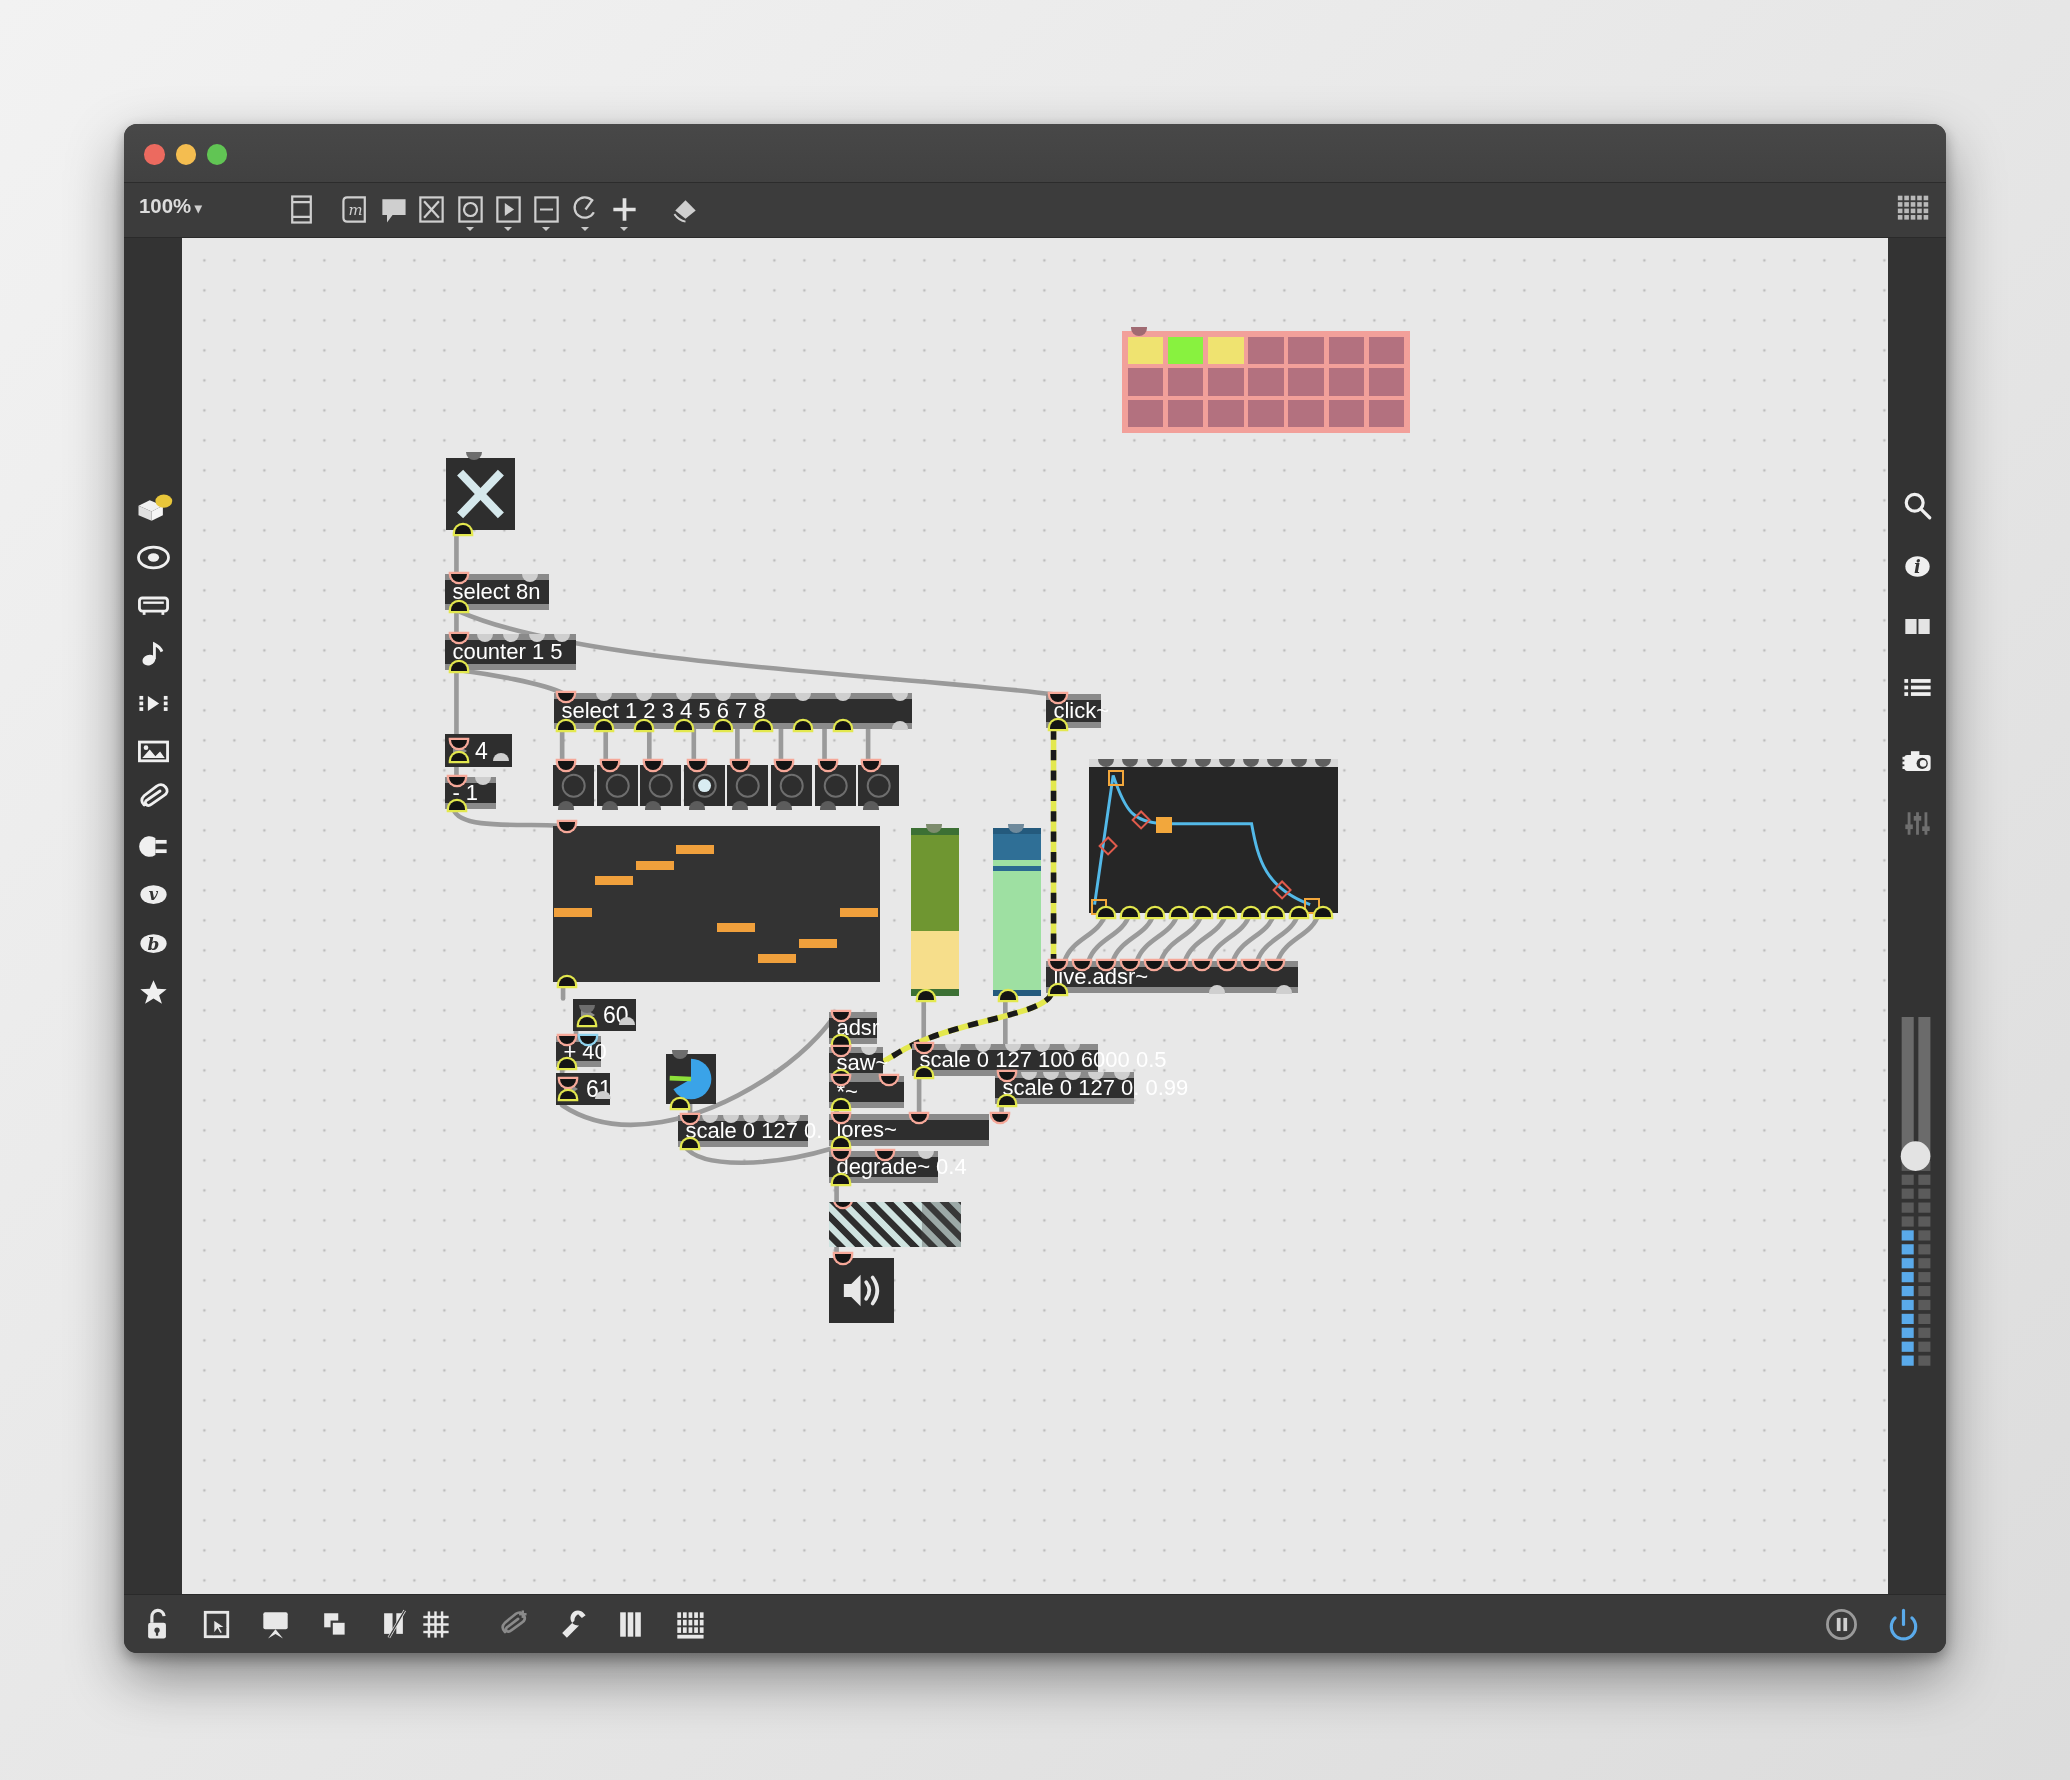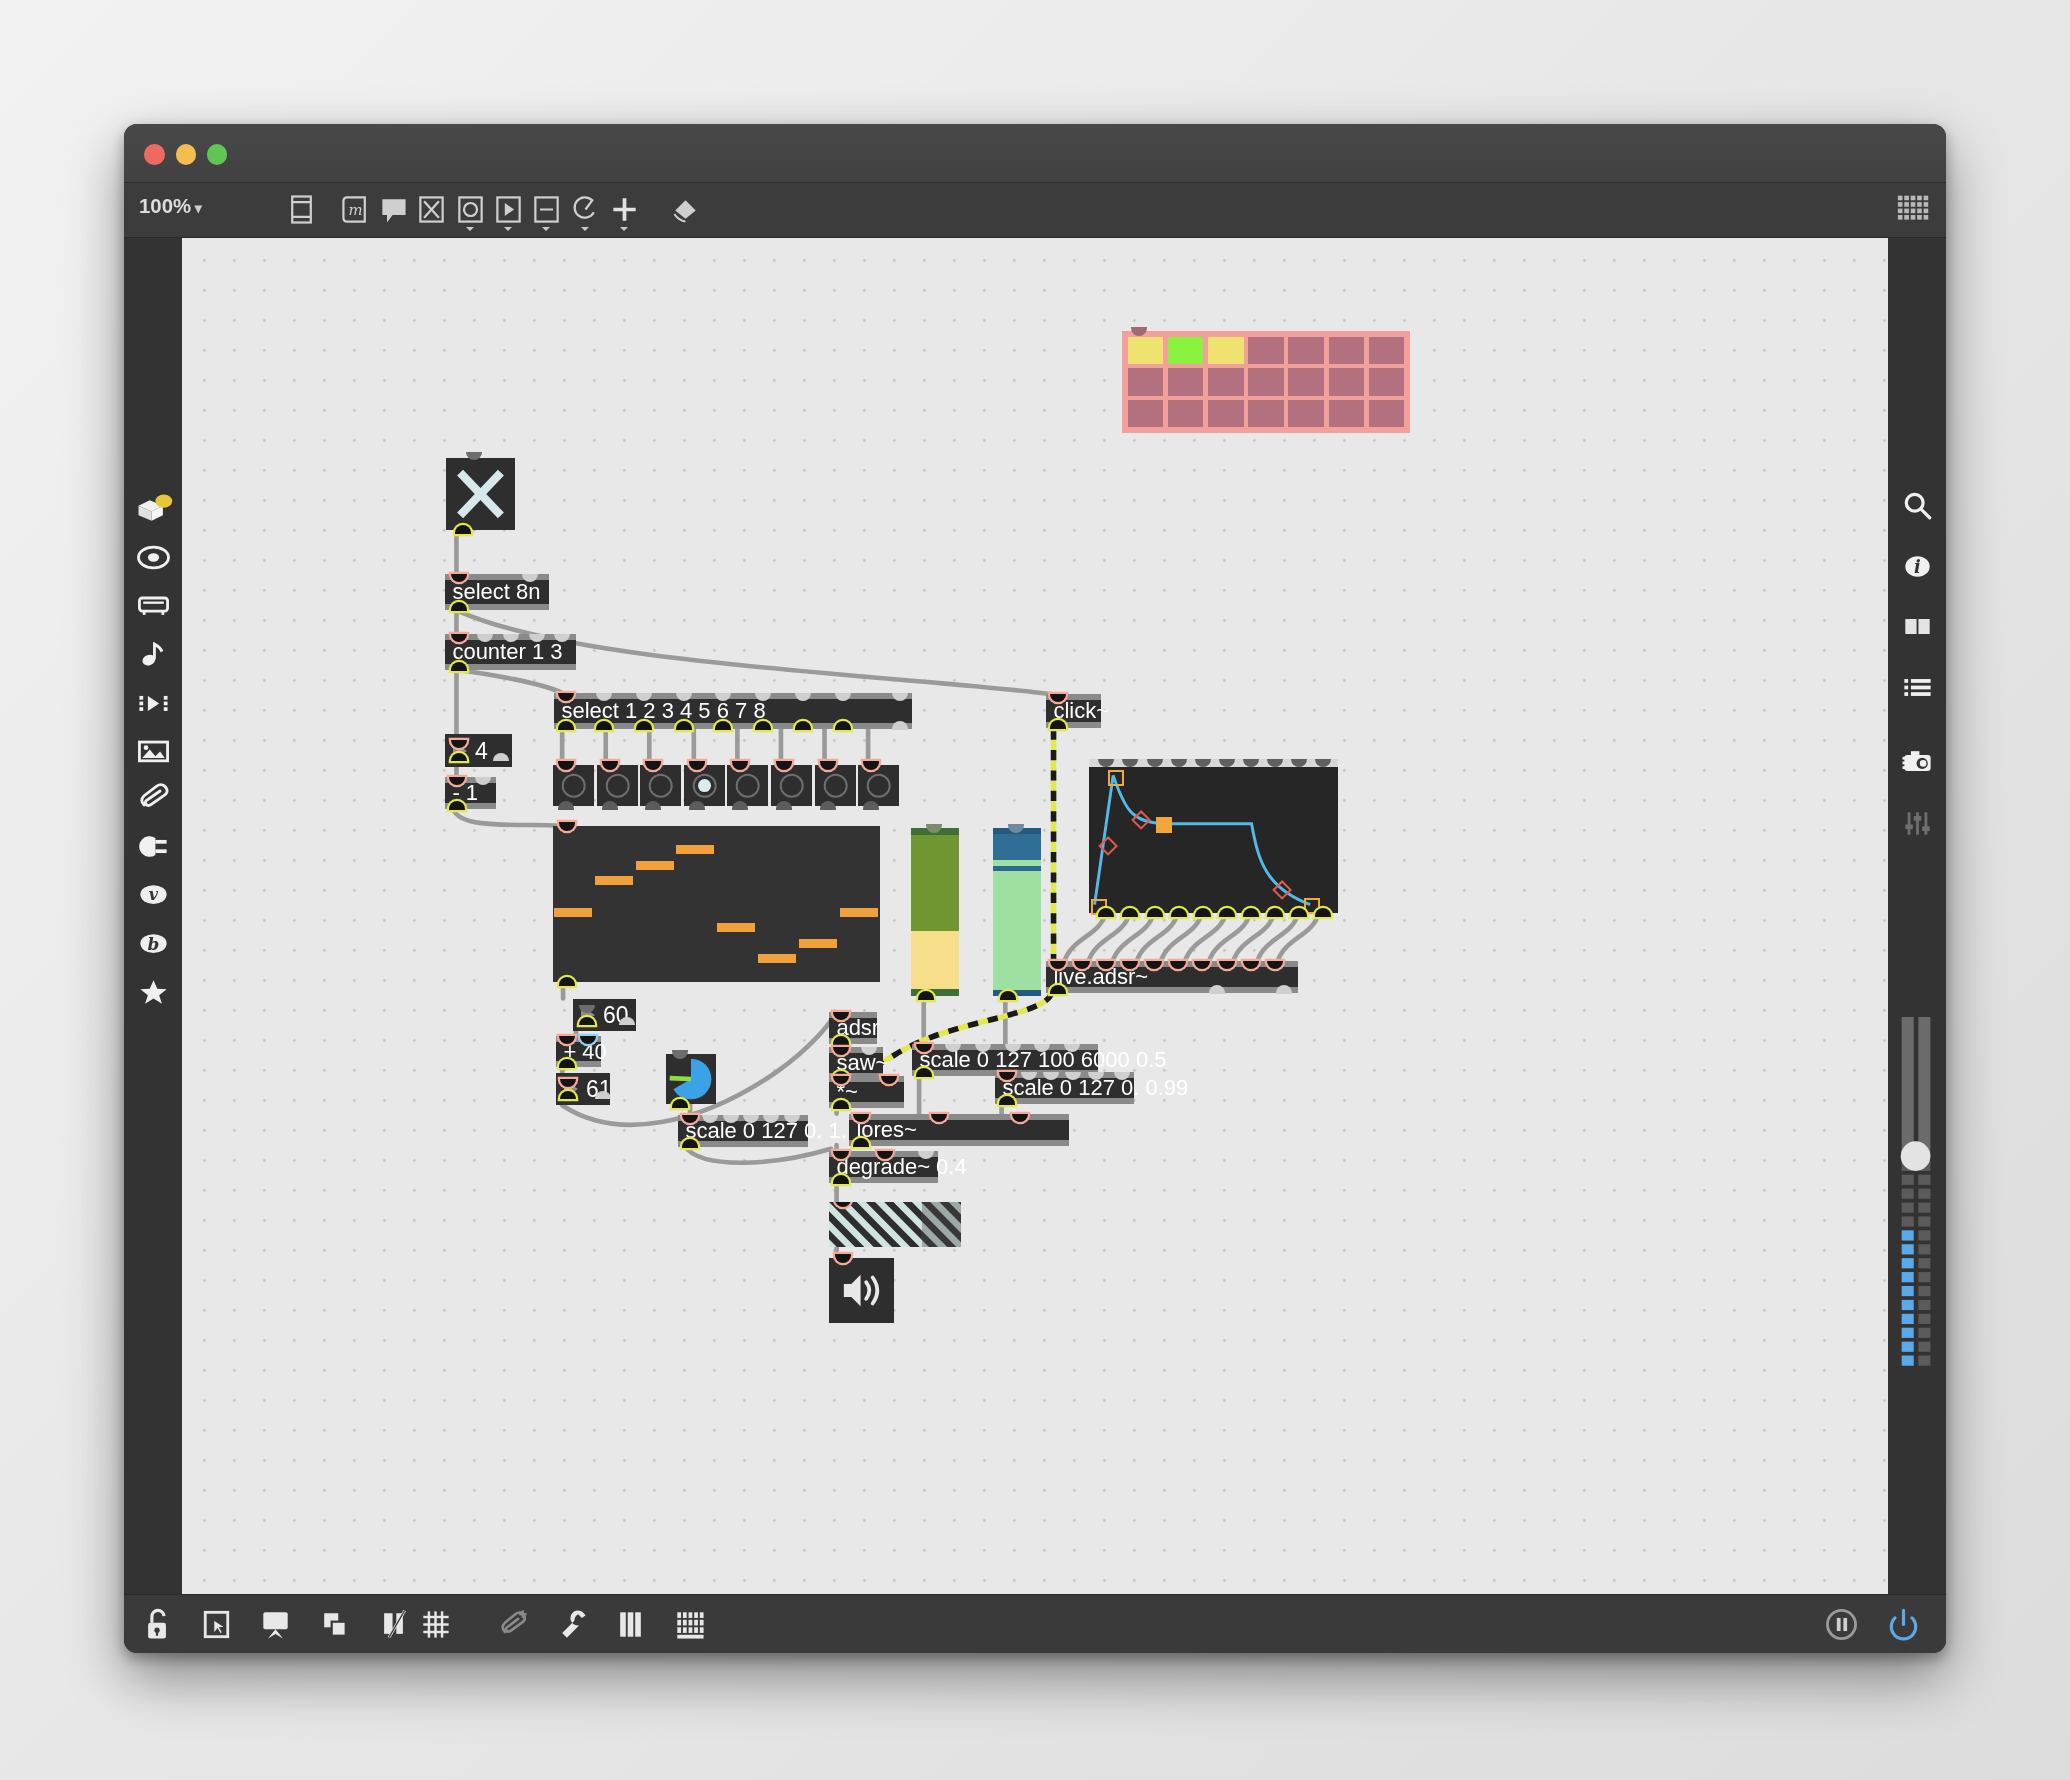--- a/index.html
+++ b/index.html
@@ -604,21 +604,21 @@
         </div>
 
         <div class="obj" style="left:263px; top:336px; width:104px; height:36px;">
           <span class="lbl">select 8n</span>
           <span class="inlet hot" style="left:5.6px"></span>
           <span class="inlet" style="left:77px"></span>
           <span class="outlet hot" style="left:5.6px"></span>
         </div>
 
         <div class="obj" style="left:263px; top:396px; width:131px; height:36px;">
-          <span class="lbl">counter 1 3</span>
+          <span class="lbl">counter 1 5</span>
           <span class="inlet hot" style="left:5.6px"></span>
           <span class="inlet" style="left:32px"></span>
           <span class="inlet" style="left:58px"></span>
           <span class="inlet" style="left:84px"></span>
           <span class="inlet" style="left:109px"></span>
           <span class="outlet hot" style="left:5.6px"></span>
         </div>
 
         <div class="numbox" style="left:263px; top:496px; width:67px; height:33px;">
           <span class="tri"></span>
@@ -781,21 +781,21 @@
           <span class="lbl">scale 0 127 0. 0.99</span>
           <span class="inlet hot" style="left:3.7px"></span>
           <span class="inlet" style="left:26px"></span>
           <span class="inlet" style="left:48px"></span>
           <span class="inlet" style="left:70px"></span>
           <span class="inlet" style="left:93px"></span>
           <span class="inlet" style="left:119px"></span>
           <span class="outlet hot" style="left:3.7px"></span>
         </div>
 
-        <div class="obj" style="left:667px; top:876px; width:220px; height:32px;">
+        <div class="obj" style="left:647px; top:876px; width:160px; height:32px;">
           <span class="lbl">lores~</span>
           <span class="inlet hot" style="left:3.7px"></span>
           <span class="inlet hot" style="left:82px"></span>
           <span class="inlet hot" style="left:163px"></span>
           <span class="outlet hot" style="left:3.7px"></span>
         </div>
 
         <div class="obj" style="left:647px; top:913px; width:109px; height:32px;">
           <span class="lbl">degrade~ 0.4</span>
           <span class="inlet hot" style="left:3.7px"></span>

